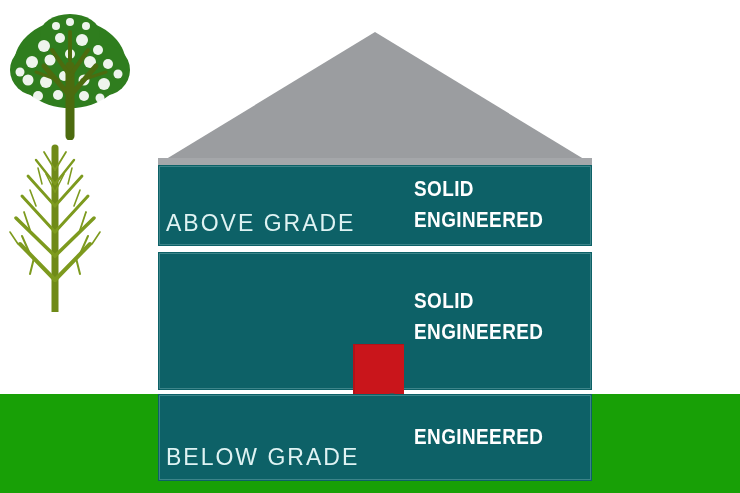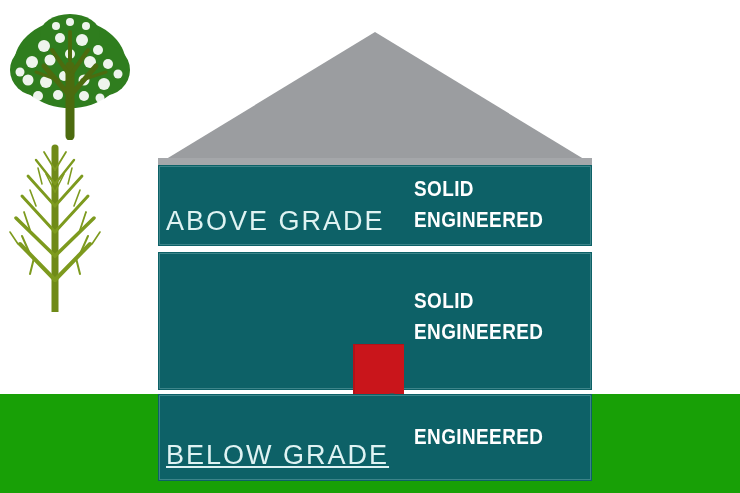--- a/index.html
+++ b/index.html
@@ -69,28 +69,28 @@
     border: 1px solid rgba(170, 215, 215, 0.30);
     pointer-events: none;
   }
 
   
   .grade-label {
     position: absolute;
     color: #dff3f3;
     font-family: "Liberation Sans", sans-serif;
     font-weight: 300;
-    font-size: 27px;
+    font-size: 23px;
     letter-spacing: 2.0px;
     white-space: nowrap;
     line-height: 1;
   }
   #label-above { left: 8px;  bottom: 11px; }
   #label-on    { left: 8px;  bottom: 11px; }
-  #label-below { left: 8px;  bottom: 12px; text-decoration: underline; }
+  #label-below { left: 8px;  bottom: 12px; }
 
   .spec-stack {
     position: absolute;
     right: 28px;
     display: flex;
     flex-direction: column;
     align-items: flex-start;
     gap: 9px;
   }
   #spec-above { top: 13px; }

